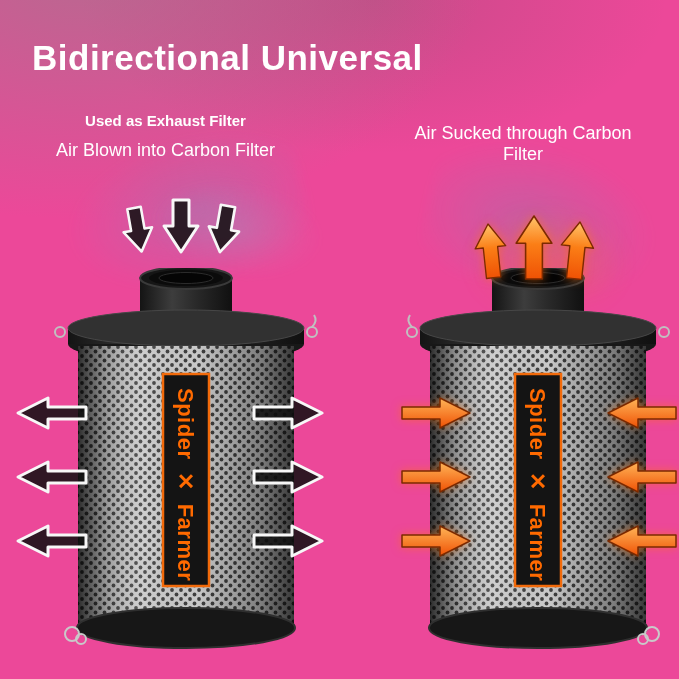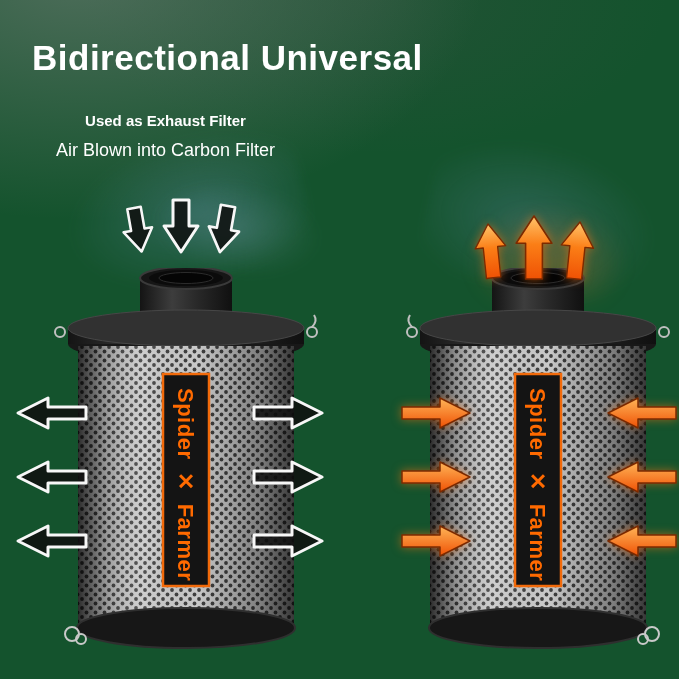--- a/index.html
+++ b/index.html
@@ -1,17 +1,17 @@
 <!DOCTYPE html>
 <html><head>
 <meta charset="utf-8">
 <style>
   html,body{margin:0;padding:0;background:#000;}
   .stage{
-    position:relative;width:679px;height:679px;background:#14532d;overflow:hidden;
+    position:relative;width:679px;height:679px;background:#ec4899;overflow:hidden;
     font-family:"Liberation Sans",sans-serif;color:#fff;
   }
   .bg-glow{
     position:absolute;inset:0;z-index:0;pointer-events:none;
     background:
       radial-gradient(620px 380px at 12% -4%, rgba(135,135,135,.50), rgba(0,0,0,0) 65%),
       radial-gradient(420px 220px at 55% 0%, rgba(80,80,80,.22), rgba(0,0,0,0) 70%);
   }
   .title{
     position:absolute;left:32px;top:38px;margin:0;z-index:4;
@@ -45,20 +45,21 @@
 <div class="stage">
   <div class="bg-glow"></div>
 
   <h1 class="title">Bidirectional Universal</h1>
 
   <div class="colhead left">
     <div class="h">Used as Exhaust Filter</div>
     <div class="s">Air Blown into Carbon Filter</div>
   </div>
   <div class="colhead right">
+    <div class="s">Air Sucked through Carbon Filter</div>
   </div>
 
   <div class="smoke s1"></div>
   <div class="smoke s2"></div>
   <div class="smoke s3"></div>
   <div class="smoke s4"></div>
 
   <svg class="filter" style="left:48px;top:268px;" width="276" height="400" viewBox="0 0 276 400">
     <defs>
       <pattern id="meshL" width="9" height="9" patternUnits="userSpaceOnUse">

